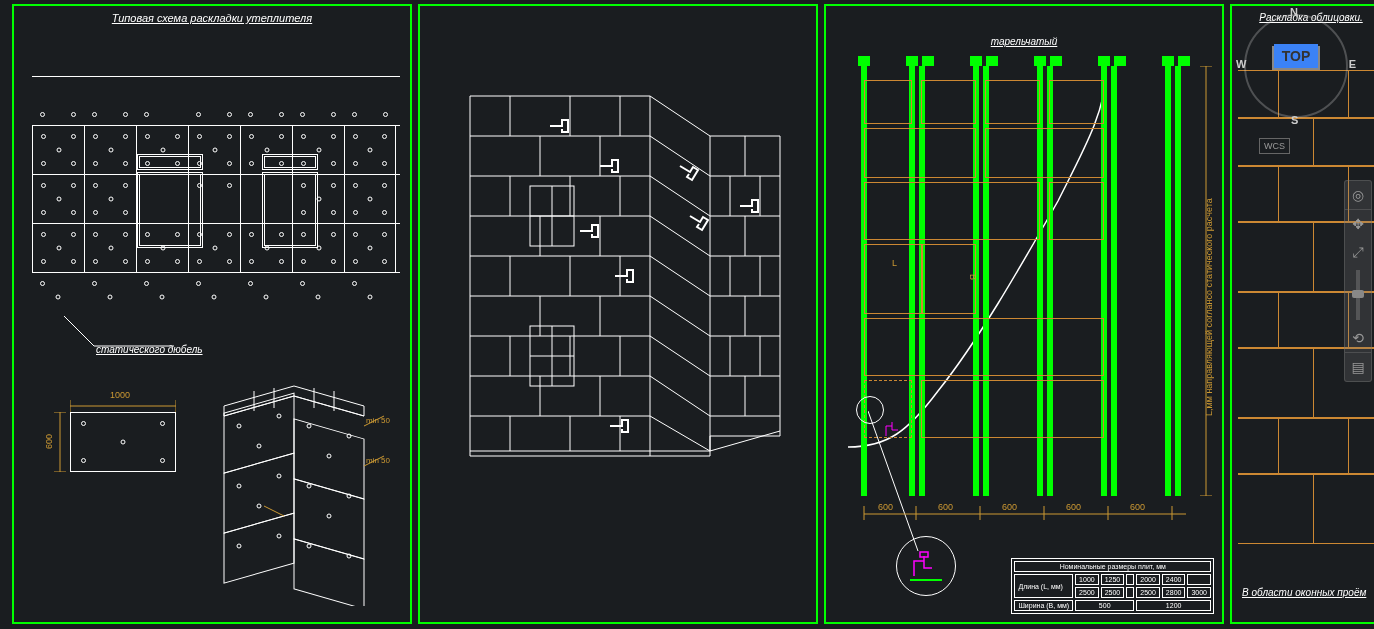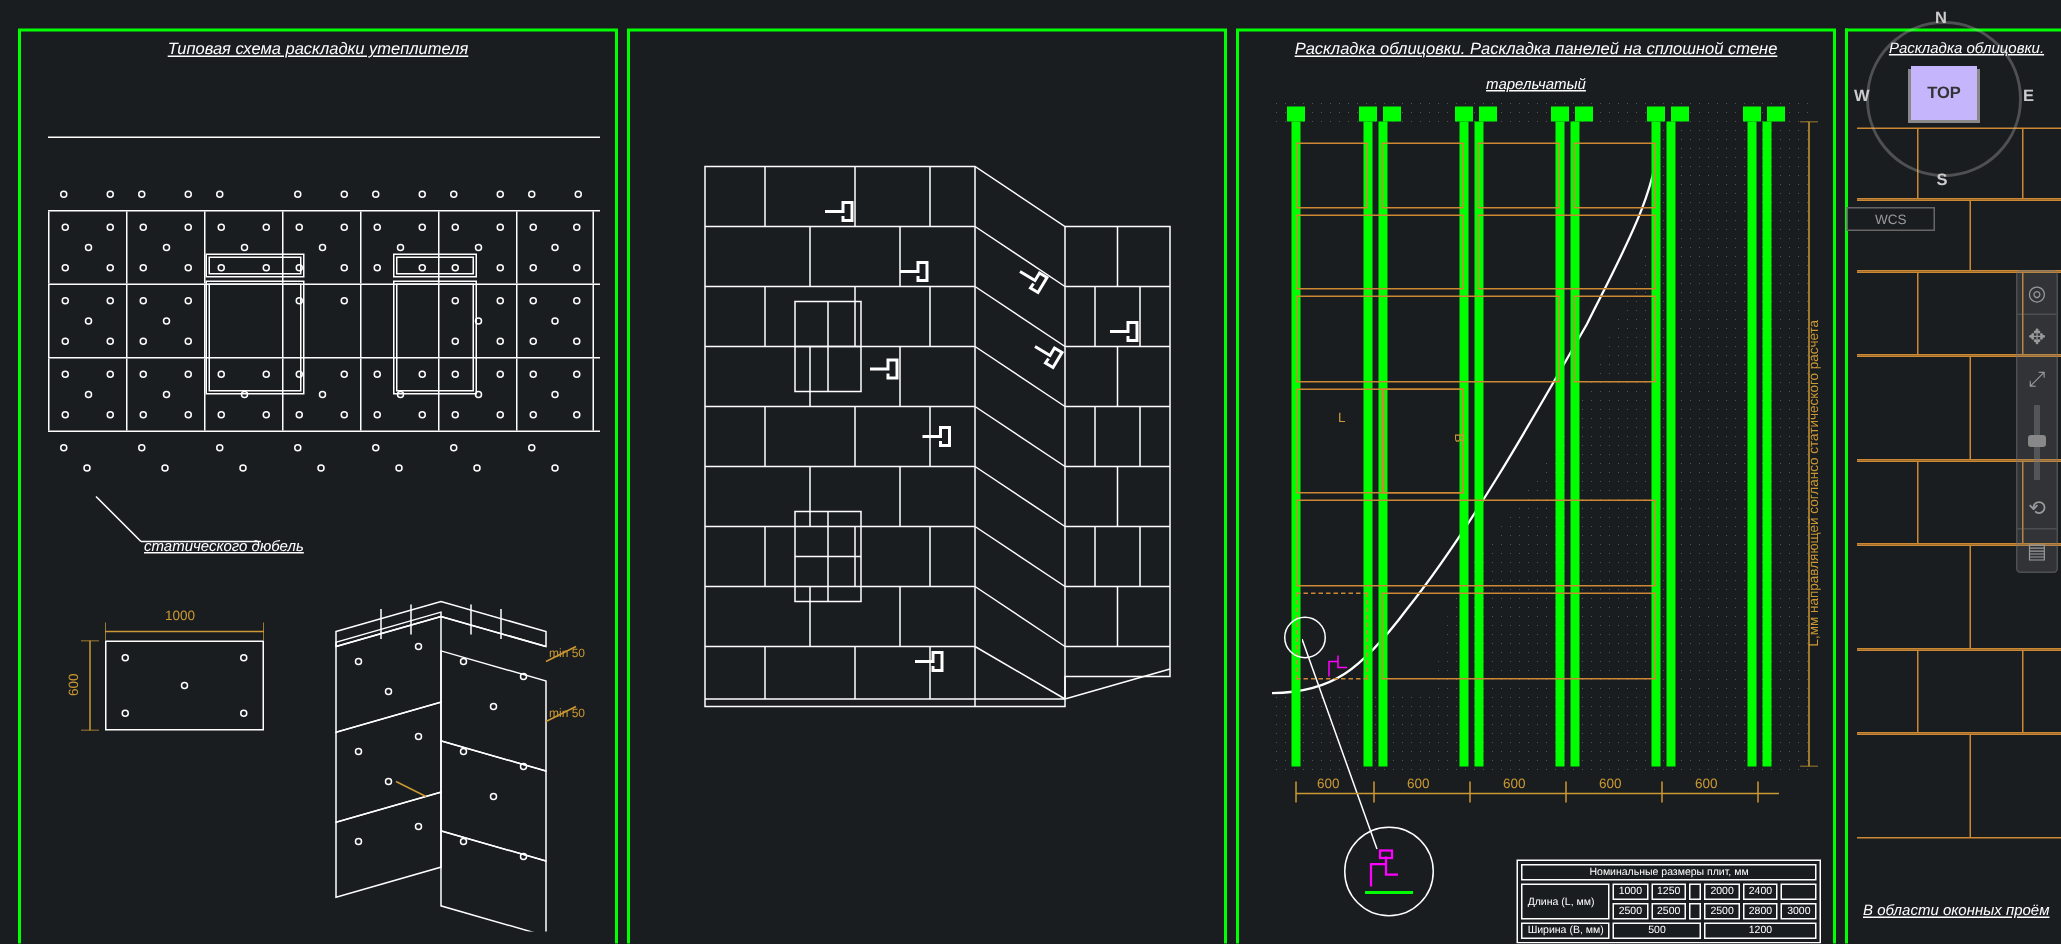--- a/index.html
+++ b/index.html
@@ -11,21 +11,20 @@
     position: relative;
     font-family: Arial, sans-serif;
     color: #fff;
   }
   .canvas {
     position: absolute;
     inset: 0;
     display: flex;
     gap: 6px;
     padding: 4px 4px 4px 12px;
-    margin-top: 15px;
   }
   .sheet {
     border: 2px solid #00ff00;
     background: #1a1d20;
     position: relative;
     flex-shrink: 0;
   }
   .title {
     position: absolute;
     top: 6px;
@@ -80,23 +79,23 @@
 
   
   #s4 { width: 160px; height: 620px; border-right:none;}
   .brow4{position:absolute; left:6px; right:0; border-top:1px solid #cc8833; border-bottom:1px solid #cc8833;}
   .bv4{position:absolute; top:0; bottom:0; width:1px; background:#cc8833;}
   .sub4{position:absolute; bottom:24px; left:10px; font-size:10px; font-style:italic; text-decoration:underline;}
 
   
   .viewcube{position:absolute; top:6px; right:18px; width:120px; height:120px; }
   .vc-circle{position:absolute; inset:8px; border:2px solid rgba(200,200,200,0.3); border-radius:50%;}
-  .vc-top{position:absolute; top:38px; left:38px; width:44px; height:36px; background:#c4b5fd; color:#333; font-size:11px; font-weight:bold; display:flex; align-items:center; justify-content:center; box-shadow: 2px 2px 0 #888, -2px 2px 0 #888;}
+  .vc-top{position:absolute; top:38px; left:38px; width:44px; height:24px; background:#3b82f6; color:#333; font-size:14px; font-weight:bold; display:flex; align-items:center; justify-content:center; box-shadow: 2px 2px 0 #888, -2px 2px 0 #888;}
   .vc-dir{position:absolute; color:#ccc; font-size:11px; font-weight:bold;}
-  .wcs{position:absolute; top:138px; right:84px; border:1px solid #666; padding:2px 18px; font-size:9px; color:#999;}
+  .wcs{position:absolute; top:138px; right:84px; border:1px solid #666; padding:2px 4px; font-size:9px; color:#999;}
   .navbar{position:absolute; top:180px; right:2px; width:28px; background:rgba(120,120,120,0.25); border:1px solid rgba(120,120,120,0.4); border-radius:3px;}
   .nav-btn{height:28px; display:flex;align-items:center;justify-content:center; color:#999; font-size:14px;}
   .nav-sep{height:1px;background:rgba(120,120,120,0.4);}
   .zoom-slider{height:50px; margin:4px auto; width:4px; background:rgba(120,120,120,0.5); position:relative;}
   .zoom-knob{position:absolute; top:20px; left:-4px; width:12px; height:8px; background:#888; border-radius:2px;}
 </style>
 </head>
 <body>
 
 <div class="canvas">
@@ -477,21 +476,20 @@
         <path d="M165 200 l12 0 l0 -6 l6 0 l0 12 l-6 0 l0 -3"></path>
         <path d="M230 90 l10 6 l3 -5 l5 3 l-6 10 l-5 -3 l2 -3"></path>
         <path d="M240 140 l10 6 l3 -5 l5 3 l-6 10 l-5 -3 l2 -3"></path>
         <path d="M290 130 l12 0 l0 -6 l6 0 l0 12 l-6 0 l0 -3"></path>
         <path d="M160 350 l12 0 l0 -6 l6 0 l0 12 l-6 0 l0 -3"></path>
       </g>
     </svg>
   </div>
 
   <div class="sheet" id="s3">
-    <div class="title">Раскладка облицовки. Раскладка панелей на сплошной стене</div>
     <div class="guide-lbl">тарельчатый</div>
 
     <div class="hatch" style="position:absolute; top:45px; left:22px; width:358px; height:450px; clip-path: polygon(0 0,100% 0,100% 100%,0 100%,0 88%, 30% 88%, 32% 78%, 36% 70%, 44% 62%, 54% 50%, 60% 40%, 66% 30%, 72% 18%, 72% 4%, 0 4%);"></div>
     <svg style="position:absolute;top:45px;left:22px;width:358px;height:450px;pointer-events:none;">
         <path d="M0 396 C40 396 60 380 90 340 C130 290 170 220 210 150 C235 100 258 60 258 20" stroke="#fff" fill="none" stroke-width="1.5"></path>
       </svg>
 
     <div class="vcap" style="top:50px;left:32px;"></div>
     <div class="vcap" style="top:50px;left:80px;"></div>
       <div class="vcap" style="top:50px;left:96px;"></div>

